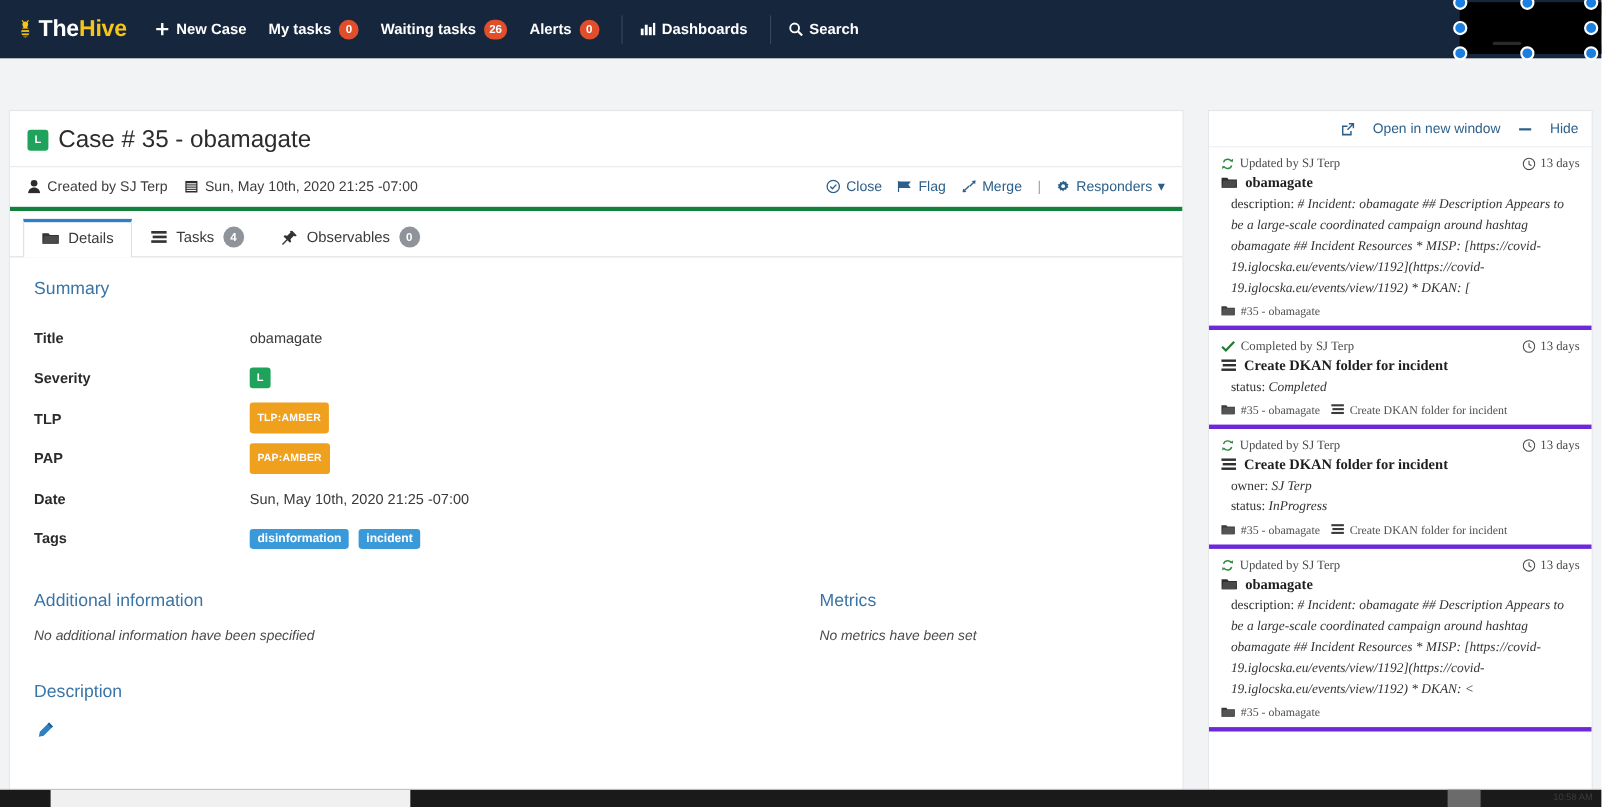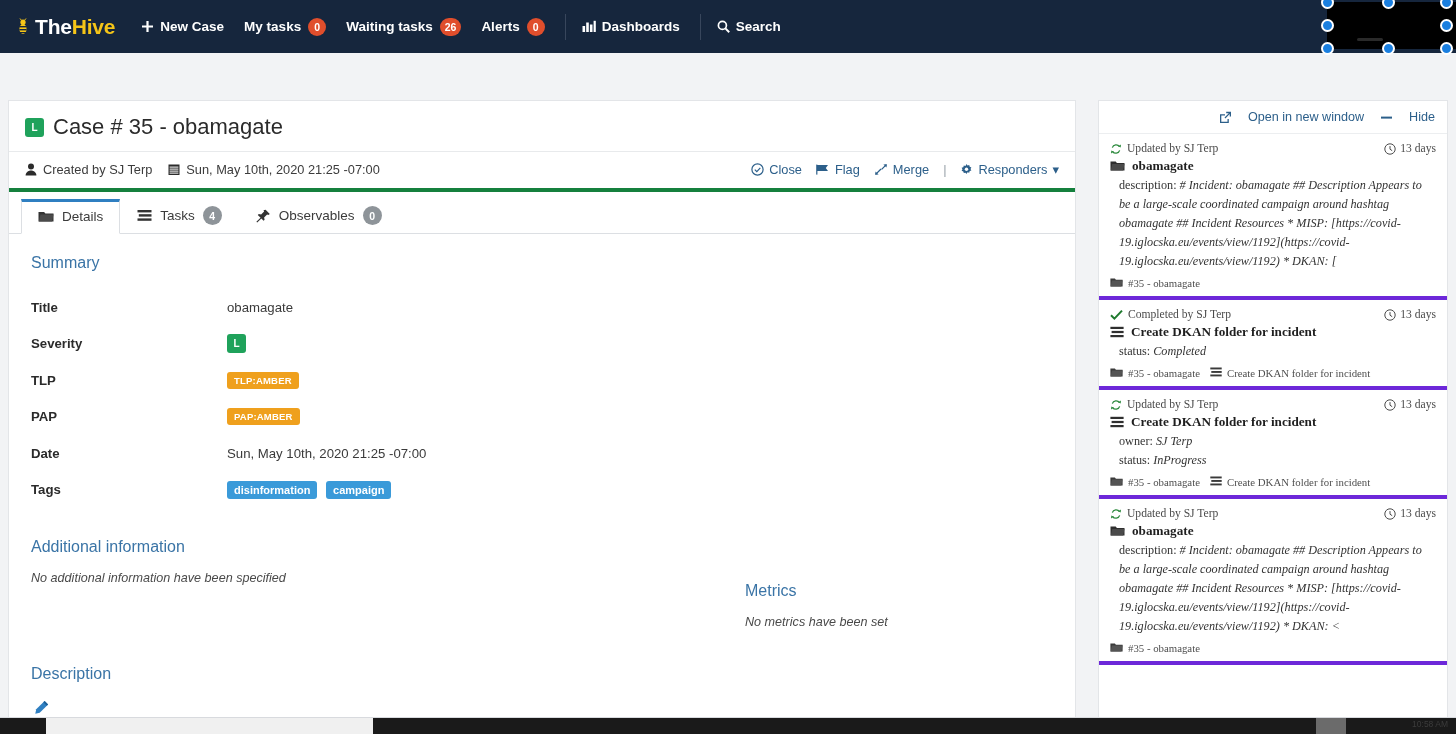--- a/index.html
+++ b/index.html
@@ -184,34 +184,34 @@
     width: 196px; font-weight: bold; color: #2b2b2b;
   }
   .field-value { color: #3a3a3a; }
   .chip-green {
     display: inline-flex; align-items: center; justify-content: center;
     width: 19px; height: 19px; border-radius: 3px;
     background: #1fa25b; color: #fff; font-size: 10px; font-weight: bold;
   }
   .chip-amber {
     display: inline-flex; align-items: center; justify-content: center;
-    height: 17px; padding: 0 7px; border-radius: 3px;
+    height: 28px; padding: 0 7px; border-radius: 3px;
     background: #efa01d; color: #ffffff;
     font-size: 9.5px; font-weight: bold; letter-spacing: 0.2px;
   }
   .chip-tag {
     display: inline-flex; align-items: center; justify-content: center;
     height: 18px; padding: 0 7px; border-radius: 3px;
     background: #3a9ad9; color: #ffffff;
     font-size: 11px; font-weight: bold; margin-right: 5px;
   }
 
   .two-col { display: flex; margin-top: 30px; }
   .col-left { width: 714px; }
-  .col-right { flex: 1; margin-top: 44px; }
+  .col-right { flex: 1; }
   .empty-note {
     font-size: 12.6px; color: #4a4a4a; font-style: italic;
     margin-top: -2px;
   }
   .desc-head { margin-top: 36px; }
   .pencil-row { margin-top: 14px; padding-left: 2px; }
 
   
   .flow-panel {
     position: absolute; top: 100px; left: 1098px;
@@ -534,21 +534,21 @@
 
     <div class="field-row">
       <div class="field-label">Date</div>
       <div class="field-value">Sun, May 10th, 2020 21:25 -07:00</div>
     </div>
 
     <div class="field-row">
       <div class="field-label">Tags</div>
       <div>
         <span class="chip-tag">disinformation</span>
-        <span class="chip-tag">campaign</span>
+        <span class="chip-tag">incident</span>
       </div>
     </div>
 
     <div class="two-col">
       <div class="col-left">
         <div class="sec-head">Additional information</div>
         <div class="empty-note">No additional information have been specified</div>
       </div>
       <div class="col-right">
         <div class="sec-head">Metrics</div>

